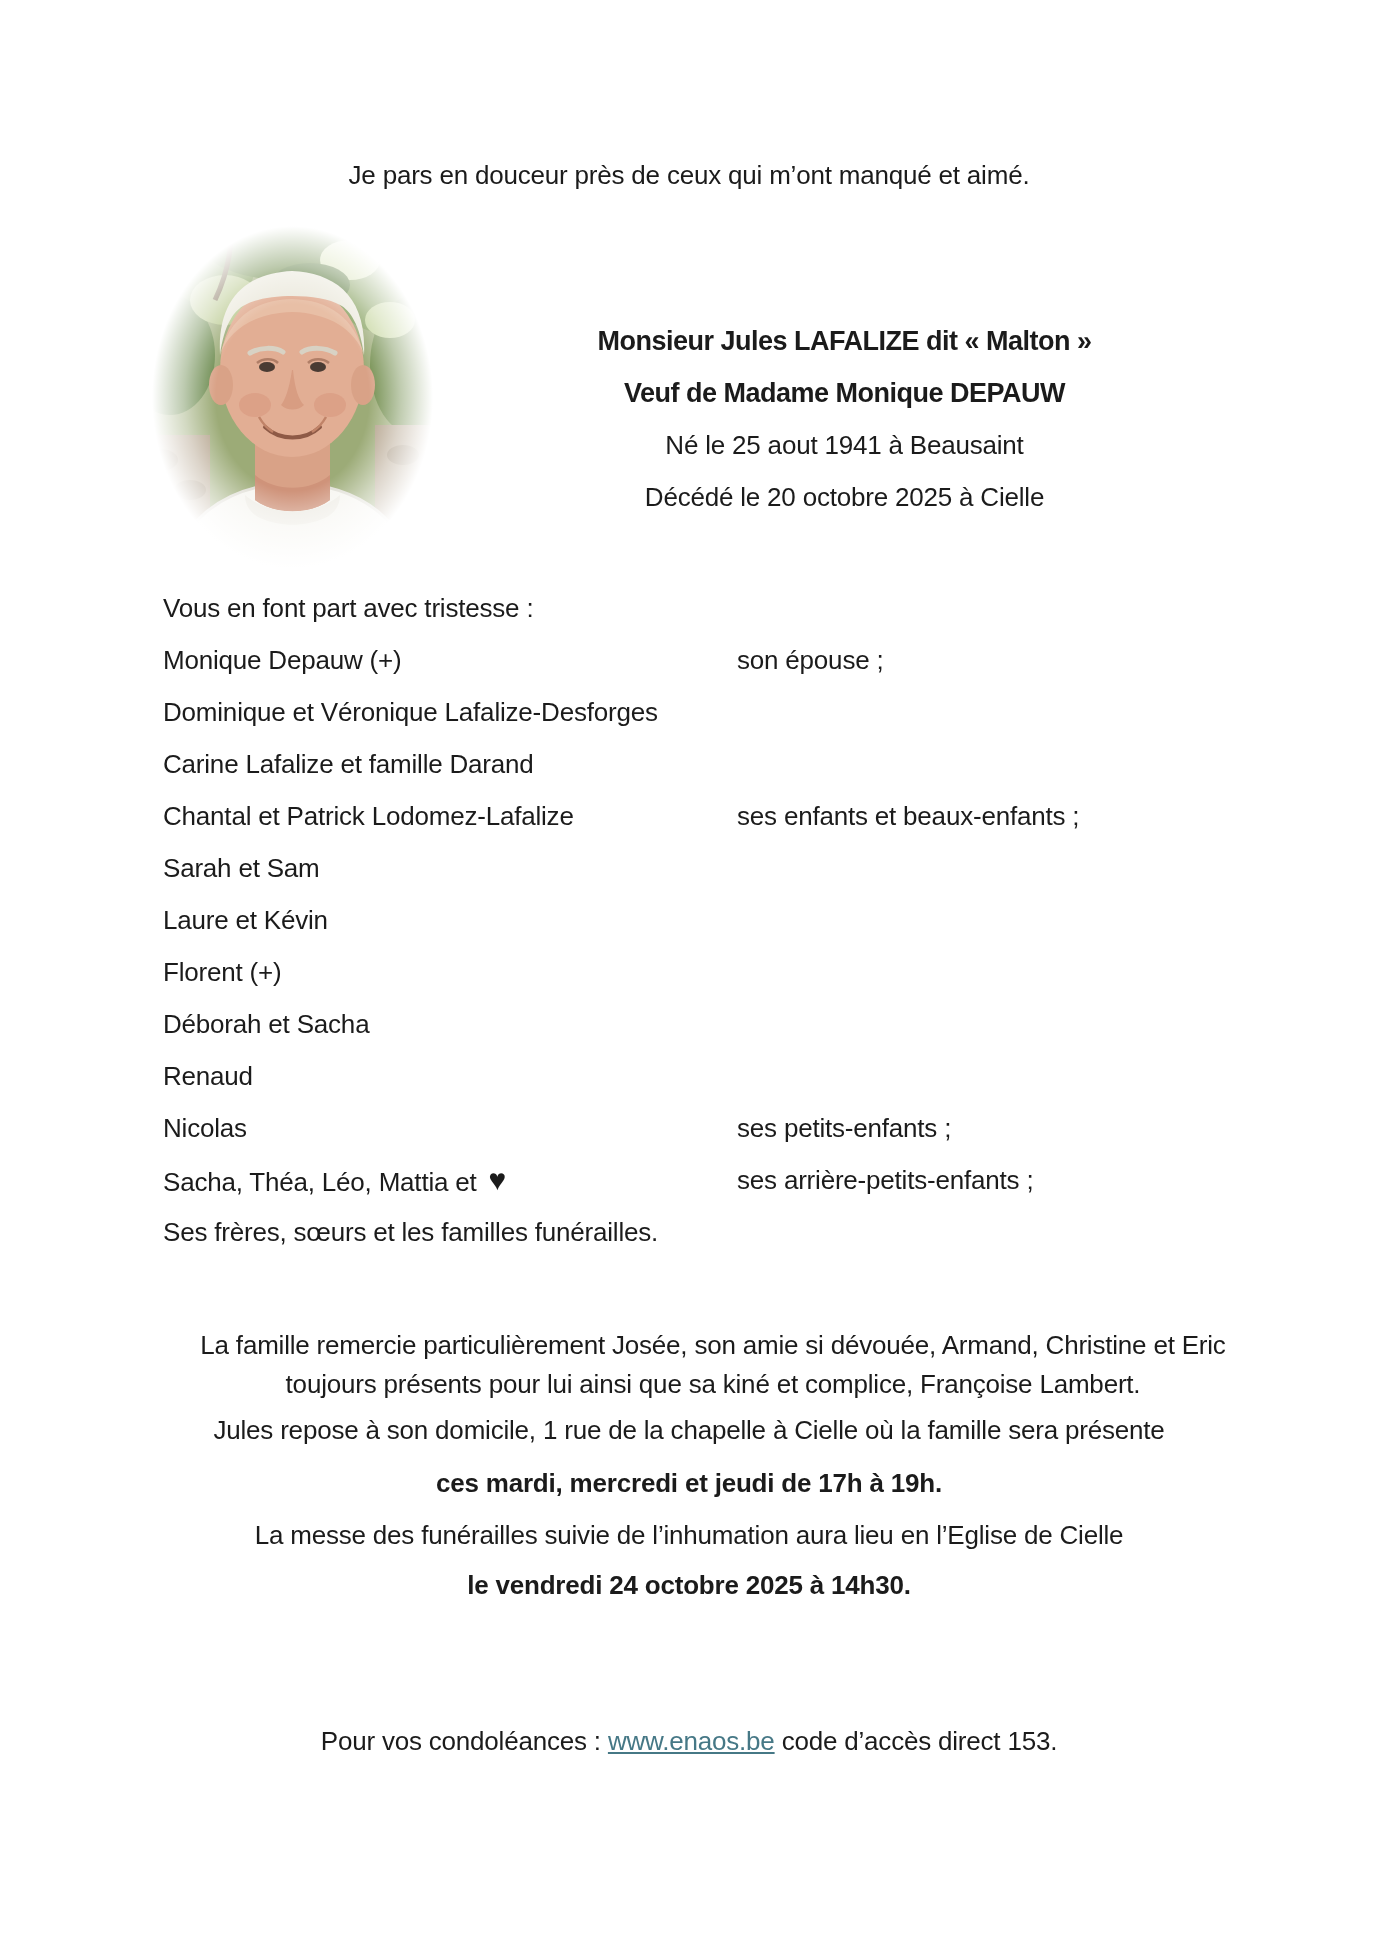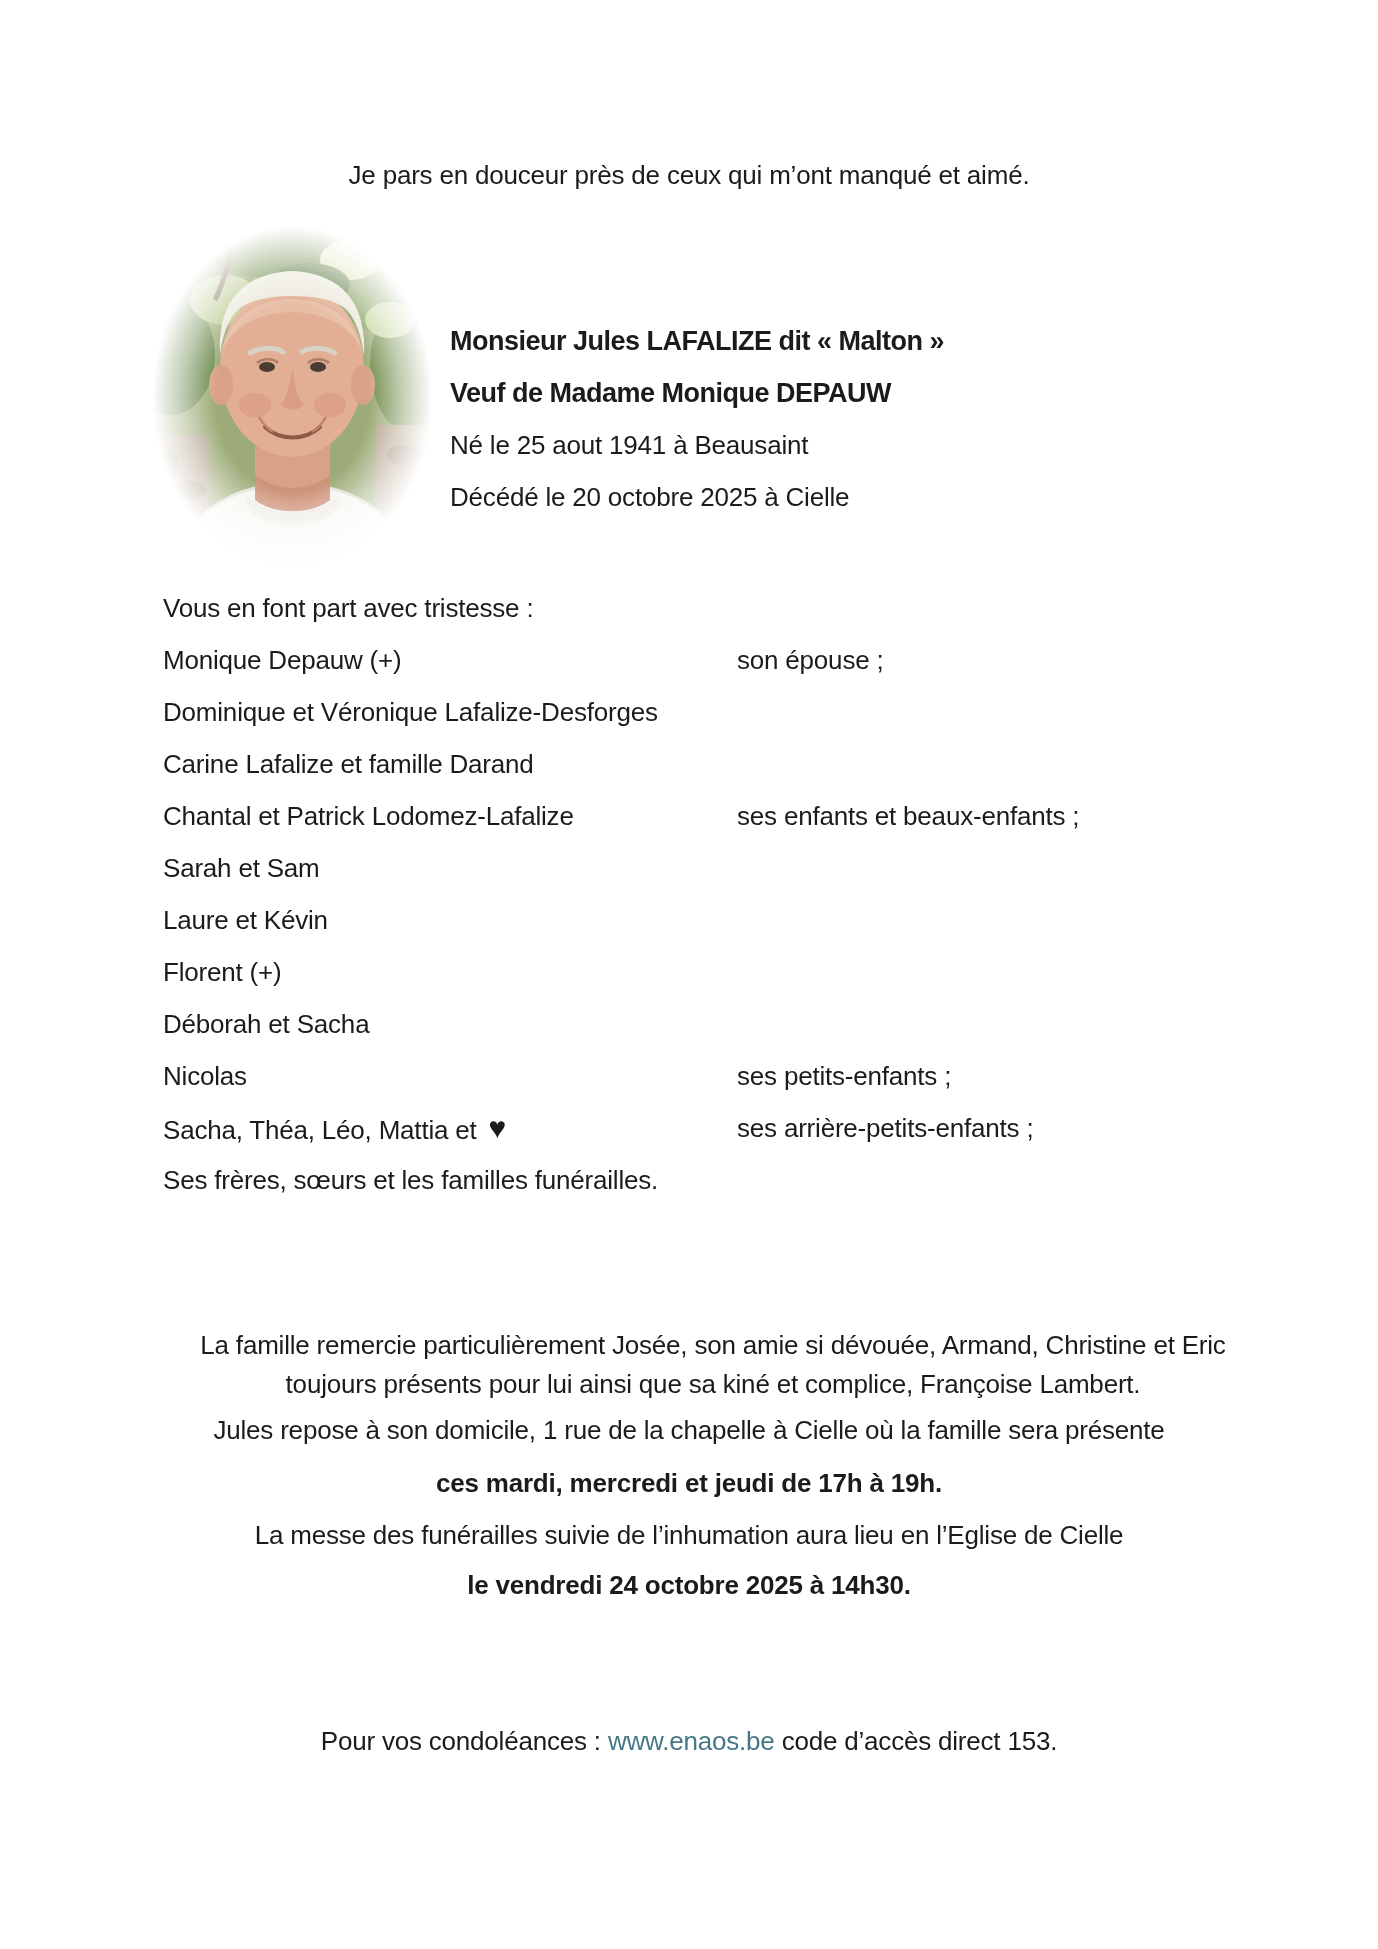--- a/index.html
+++ b/index.html
@@ -42,23 +42,24 @@
     background: radial-gradient(ellipse 50% 50% at 50% 50%,
       rgba(255,255,255,0) 48%,
       rgba(255,255,255,0.55) 68%,
       #ffffff 88%);
     pointer-events: none;
   }
 
   
   .header-block {
     position: absolute;
-    left: 450px;
+    left: 462px;
     top: 315px;
     width: 765px;
+    text-align: center;
   }
   .header-line {
     height: 52px;
     line-height: 52px;
     white-space: nowrap;
   }
   .header-line.bold {
     font-weight: bold;
     font-size: 27px;
     letter-spacing: -0.5px;
@@ -110,20 +111,21 @@
   .bold { font-weight: bold; }
 
   .pos-repose { top: 1404px; }
   .pos-times  { top: 1457px; }
   .pos-messe  { top: 1509px; }
   .pos-date   { top: 1559px; }
   .pos-condol { top: 1715px; }
 
   a.enaos-link {
     color: #467886;
+    text-decoration: underline;
     cursor: pointer;
   }
 </style>
 </head>
 <body>
 
 <div class="page">
 
   <div class="quote">Je pars en douceur près de ceux qui m’ont manqué et aimé.</div>
 
@@ -236,20 +238,24 @@
     </div>
     <div class="family-row">
       <span>Florent (+)</span>
       <span class="relation"></span>
     </div>
     <div class="family-row">
       <span>Déborah et Sacha</span>
       <span class="relation"></span>
     </div>
     <div class="family-row">
+      <span>Renaud</span>
+      <span class="relation"></span>
+    </div>
+    <div class="family-row">
       <span>Nicolas</span>
       <span class="relation">ses petits-enfants ;</span>
     </div>
     <div class="family-row">
       <span>Sacha, Théa, Léo, Mattia et</span><span class="heart">♥</span>
       <span class="relation">ses arrière-petits-enfants ;</span>
     </div>
 
     <div class="family-row">
       <span>Ses frères, sœurs et les familles funérailles.</span>

